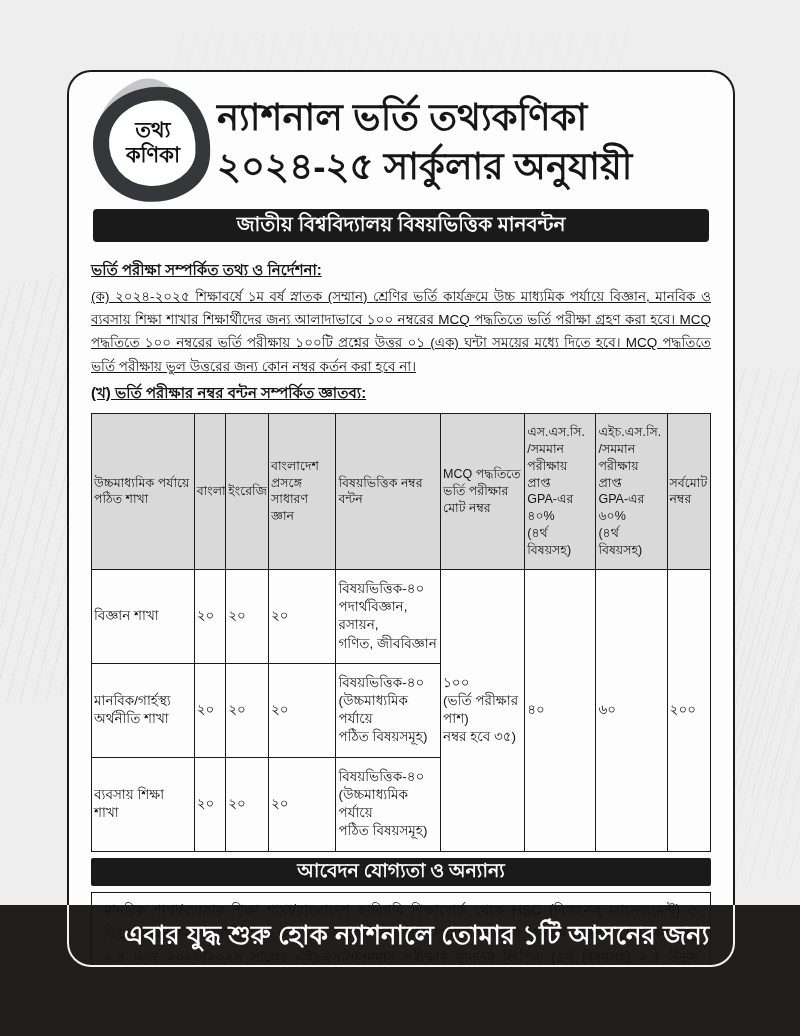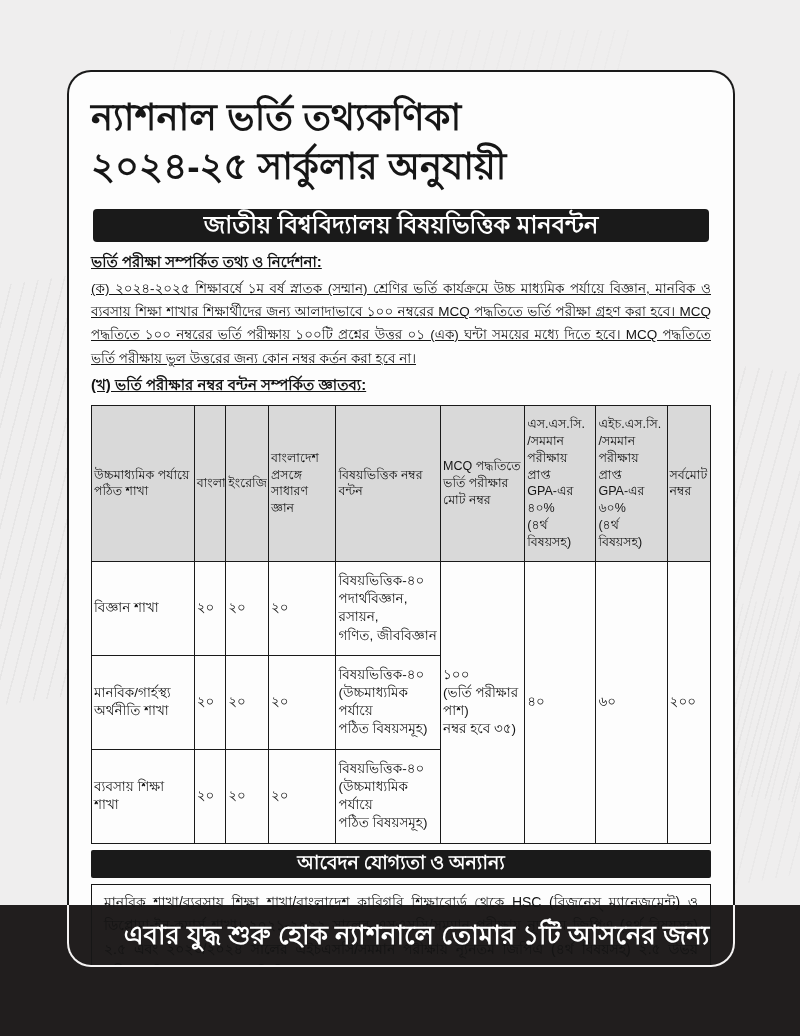--- a/index.html
+++ b/index.html
@@ -59,21 +59,21 @@
   }
   .title {
     flex: 1; text-align: left; font-size: 37px; font-weight: bold;
     line-height: 1.32; color: #161616; letter-spacing: 0;
   }
   
   .bar {
     background: #1a1a1a; color: #ffffff; text-align: center; font-weight: bold;
     display: flex; align-items: center; justify-content: center; border-radius: 4px;
   }
-  .banner { height: 33px; margin: 4px 2px 8px; font-size: 24px; }
+  .banner { height: 33px; margin: 4px 2px 16px; font-size: 20px; }
   .elig-bar { height: 28px; margin-top: 6px; font-size: 19px; border-radius: 2px; font-family: Liberation Serif, serif; }
   
   .info { margin-top: 8px; text-decoration: underline; }
   .info-heading { font-weight: bold; font-size: 15px; margin: 2px 0; }
   .info-para { font-size: 13.5px; line-height: 1.72; text-align: justify; margin: 1px 0 3px; }
   
   table { width: 100%; border-collapse: collapse; margin-top: 7px; table-layout: fixed; }
   th, td { border: 1.6px solid #1a1a1a; text-align: left; vertical-align: middle; padding: 10px 2px; }
   th { background: #d9d9d9; font-weight: normal; font-size: 12.5px; line-height: 1.35; }
   td { font-size: 13.5px; line-height: 1.35; background: #fdfdfd; }
@@ -98,20 +98,29 @@
 <div class="tex tex1"></div>
 <div class="tex tex2"></div>
 <div class="tex tex3"></div>
 <div class="tex tex4"></div>
 
 <div class="frame-outer">
   <div class="frame-inner">
     <div class="content">
 
       <div class="header">
+        <div class="logo">
+          <div class="blob blob-shadow"></div>
+          <div class="blob blob-dark"></div>
+          <div class="blob blob-white"></div>
+          <div class="logo-text">
+            <span>তথ্য</span>
+            <span>কণিকা</span>
+          </div>
+        </div>
         <div class="title">
           <div>ন্যাশনাল ভর্তি তথ্যকণিকা</div>
           <div>২০২৪-২৫ সার্কুলার অনুযায়ী</div>
         </div>
       </div>
 
       <div class="bar banner">জাতীয় বিশ্ববিদ্যালয় বিষয়ভিত্তিক মানবন্টন</div>
 
       <div class="info">
         <div class="info-heading">ভর্তি পরীক্ষা সম্পর্কিত তথ্য ও নির্দেশনা:</div>

